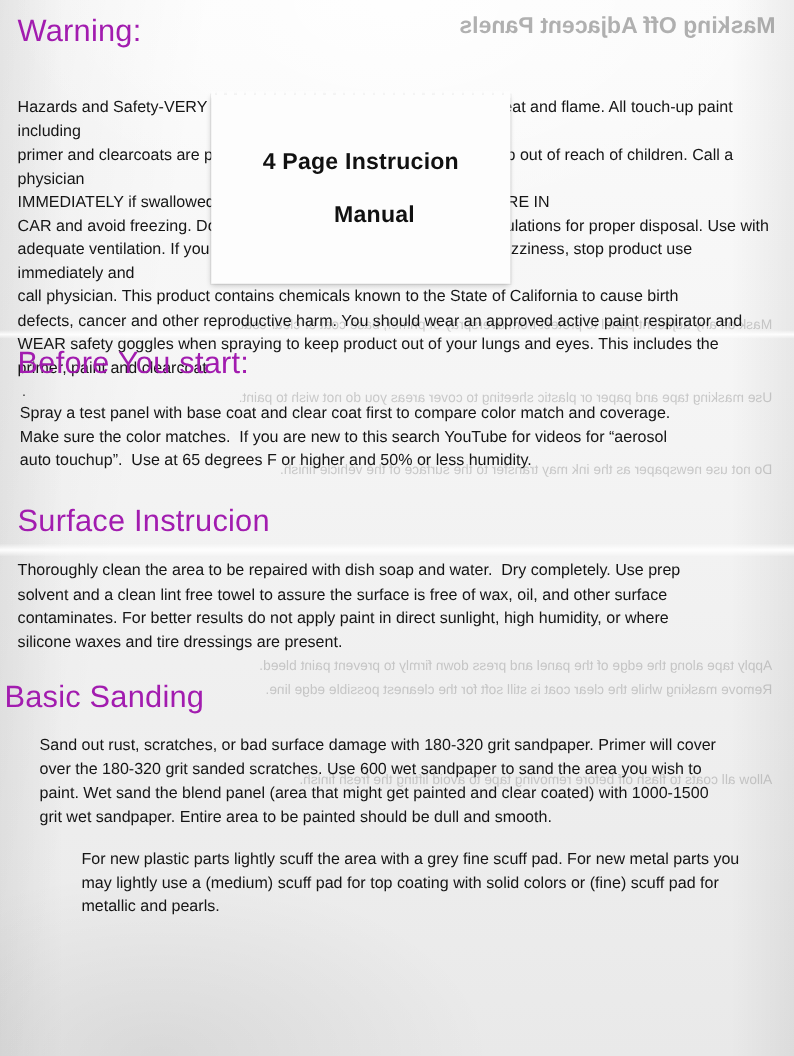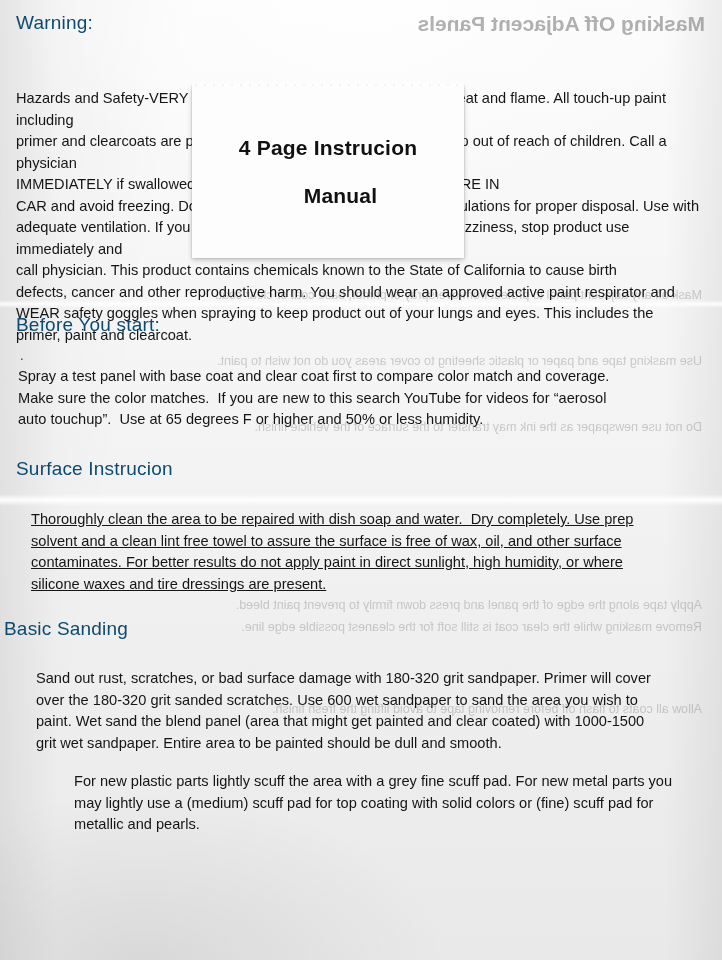--- a/index.html
+++ b/index.html
@@ -60,23 +60,23 @@
   .content {
     position: absolute;
     left: 0;
     top: 0;
     width: 722px;
   }
   h1.section {
     position: absolute;
     margin: 0;
     font-weight: 400;
-    font-size: 19px;
+    font-size: 28px;
     letter-spacing: 0.2px;
-    color: #0c4a6e;
+    color: #a21caf;
   }
   p.para {
     position: absolute;
     margin: 0;
     font-size: 14.6px;
     line-height: 21.5px;
     color: #151515;
     white-space: pre-wrap;
   }
 
@@ -170,21 +170,21 @@
 WEAR safety goggles when spraying to keep product out of your lungs and eyes. This includes the
 primer, paint and clearcoat.</p>
 
   <h1 class="section" style="left:16px; top:314px;">Before You start:</h1>
   <span class="dot" style="left:20px; top:348px;">.</span>
   <p class="para" style="left:18px; top:366px; width:690px;">Spray a test panel with base coat and clear coat first to compare color match and coverage.
 Make sure the color matches.  If you are new to this search YouTube for videos for “aerosol
 auto touchup”.  Use at 65 degrees F or higher and 50% or less humidity.</p>
 
   <h1 class="section" style="left:16px; top:458px;">Surface Instrucion</h1>
-  <p class="para" style="left:31px; top:509px; width:690px;text-decoration:underline;">Thoroughly clean the area to be repaired with dish soap and water.  Dry completely. Use prep
+  <p class="para" style="left:16px; top:509px; width:690px;">Thoroughly clean the area to be repaired with dish soap and water.  Dry completely. Use prep
 solvent and a clean lint free towel to assure the surface is free of wax, oil, and other surface
 contaminates. For better results do not apply paint in direct sunlight, high humidity, or where
 silicone waxes and tire dressings are present.</p>
 
   <h1 class="section" style="left:4px; top:618px;">Basic Sanding</h1>
   <p class="para" style="left:36px; top:668px; width:690px;">Sand out rust, scratches, or bad surface damage with 180-320 grit sandpaper. Primer will cover
 over the 180-320 grit sanded scratches. Use 600 wet sandpaper to sand the area you wish to
 paint. Wet sand the blend panel (area that might get painted and clear coated) with 1000-1500
 grit wet sandpaper. Entire area to be painted should be dull and smooth.</p>
   <p class="para" style="left:26px; top:771px; width:682px;margin-left:48px;">For new plastic parts lightly scuff the area with a grey fine scuff pad. For new metal parts you

